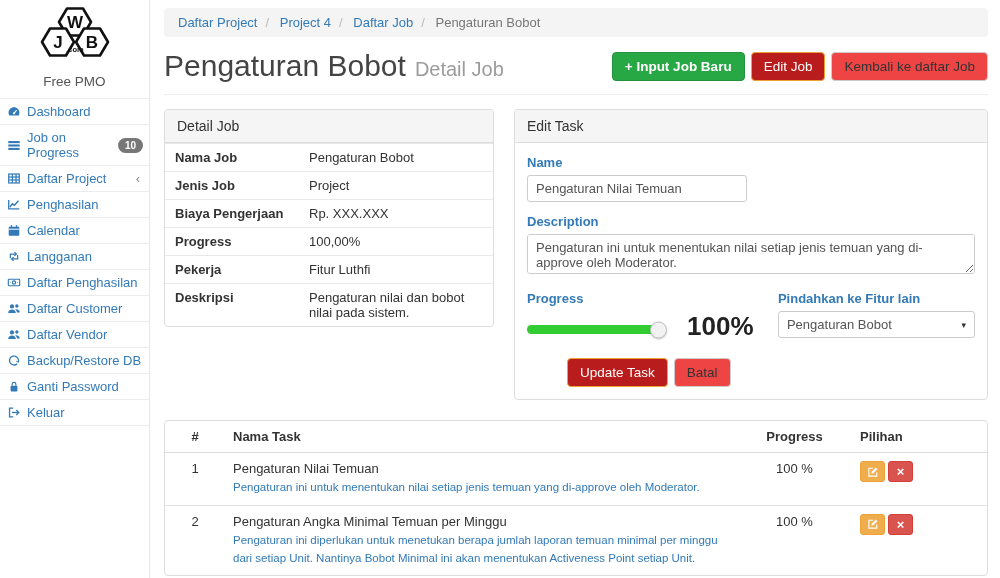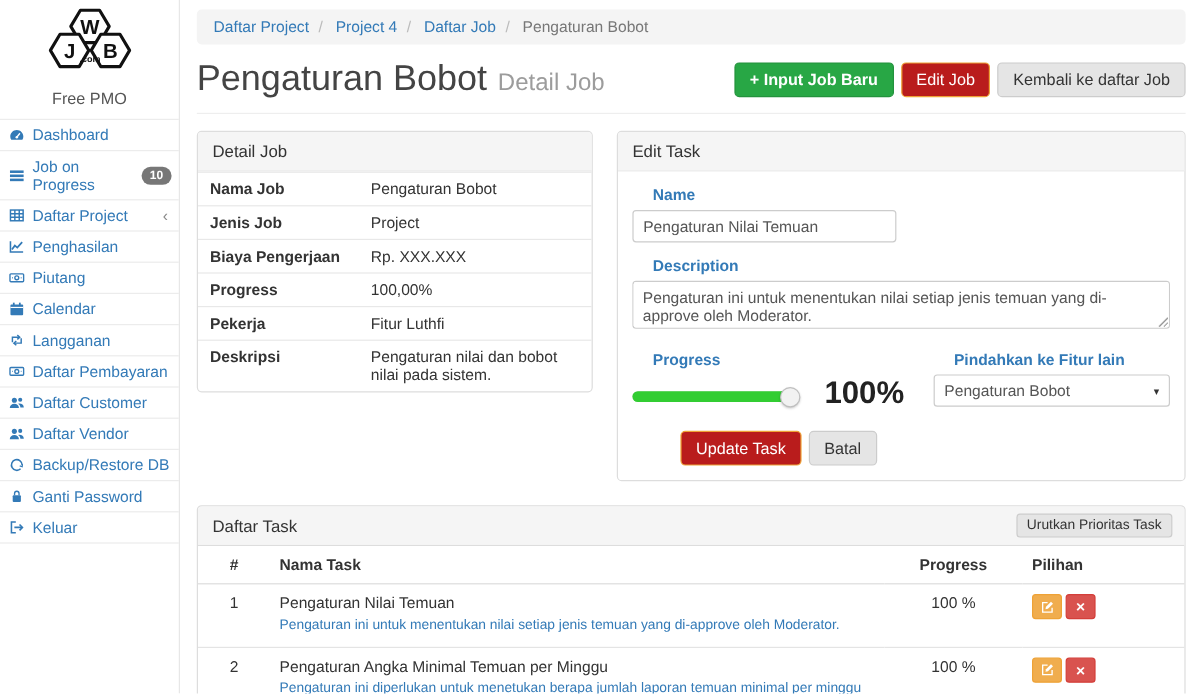--- a/index.html
+++ b/index.html
@@ -28,40 +28,40 @@
   .breadcrumb li { color:#337ab7; cursor:pointer; }
   .breadcrumb li + li::before { content:"/\00a0"; color:#bbb; padding:0 7px 0 8px; cursor:default; }
   .breadcrumb li.active { color:#777; cursor:default; }
 
   .page-header { display:flex; align-items:center; margin-top:12px; padding-bottom:11px;
     border-bottom:1px solid #eee; }
   .page-title { font-size:30px; font-weight:500; color:#444; }
   .page-subtitle { font-size:20px; color:#9c9c9c; margin-left:9px; padding-top:6px; }
   .header-btns { margin-left:auto; display:flex; gap:6px; align-items:center; }
   .btn { font-size:13.5px; border-radius:4px; padding:6px 12px; cursor:pointer;
-    border:1px solid #ccc; background:#e5e5e5; color:#333; font-family:inherit; }
+    border:1px solid #ccc; background:#ef4444; color:#333; font-family:inherit; }
   .btn-success { background:#28a745; border-color:#23923d; color:#fff; font-weight:bold; }
   .btn-warning { background:#b91c1c; border-color:#eea236; color:#fff; }
   .btn-sm { font-size:11.5px; padding:3px 8px; border-radius:3px; }
 
   
   .panel-row { display:flex; gap:20px; margin-top:14px; }
   .panel { border:1px solid #ddd; border-radius:4px; background:#fff; }
   .panel-heading { background:#f5f5f5; border-bottom:1px solid #ddd; padding:8px 12px;
     font-size:14px; color:#333; border-radius:3px 3px 0 0; display:flex; align-items:center; }
 
   .detail-panel { width:330px; flex:none; align-self:flex-start; }
   .drow { display:flex; padding:6px 10px; border-top:1px solid #e8e8e8; font-size:13px; }
   .drow:first-of-type { border-top:none; }
   .dlabel { width:134px; flex:none; font-weight:bold; }
   .dvalue { flex:1; color:#333; }
 
   .edit-panel { flex:1; align-self:flex-start; }
   .edit-body { padding:12px; }
-  .flabel { color:#337ab7; font-weight:bold; font-size:13px; margin-bottom:5px;margin-left:17px; }
+  .flabel { color:#337ab7; font-weight:bold; font-size:13px; margin-bottom:5px; }
   .text-input { width:220px; font-size:13px; color:#555; border:1px solid #ccc; border-radius:3px;
     padding:5px 8px; font-family:inherit; }
   .desc-area { width:100%; height:40px; font-size:13px; color:#555; border:1px solid #ccc;
     border-radius:3px; padding:5px 8px; font-family:inherit; resize:vertical; }
   .form-grid { display:flex; margin-top:13px; gap:18px; }
   .fg-left { width:52%; }
   .slider-line { display:flex; align-items:center; gap:14px; }
   .slider { position:relative; width:132px; height:9px; border-radius:5px; background:#e5e5e5; margin-top:6px; }
   .slider-fill { position:absolute; left:0; top:0; bottom:0; border-radius:5px; background:#32cd32; }
   .slider-handle { position:absolute; right:-8px; top:50%; transform:translateY(-50%);
@@ -153,61 +153,50 @@
         <span class="micon">
             <svg width="14" height="13" viewBox="0 0 16 16" fill="none" stroke="currentColor">
               <polyline points="1.5,2.5 1.5,13.5 14.5,13.5" stroke-width="1.6"></polyline>
               <polyline points="3,11 6,7 8.5,9 13.5,3.5" stroke-width="1.8"></polyline>
             </svg>
           </span>
         <span>Penghasilan</span>
       </li>
       <li>
         <span class="micon">
+            <svg width="14" height="13" viewBox="0 0 16 16" fill="currentColor">
+              <rect x="1.5" y="3.5" width="13" height="11" rx="1"></rect>
+              <rect x="1.5" y="5.8" width="13" height="1.2" fill="#fff"></rect>
+              <rect x="4" y="1.5" width="1.8" height="3.2"></rect>
+              <rect x="10.2" y="1.5" width="1.8" height="3.2"></rect>
+            </svg>
+          </span>
+        <span>Calendar</span>
+      </li>
+      <li>
+        <span class="micon">
+            <svg width="14" height="13" viewBox="0 0 16 16" fill="none" stroke="currentColor" stroke-width="1.5">
+              <path d="M3.5 10V5h7"></path>
+              <path d="M8.5 2.8L11 5l-2.5 2.2" fill="none"></path>
+              <path d="M12.5 6v5h-7"></path>
+              <path d="M7.5 13.2L5 11l2.5-2.2" fill="none"></path>
+            </svg>
+          </span>
+        <span>Langganan</span>
+      </li>
+      <li>
+        <span class="micon">
             <svg width="14" height="13" viewBox="0 0 16 16" fill="none" stroke="currentColor" stroke-width="1.4">
               <rect x="1" y="4" width="14" height="8" rx="1"></rect>
               <circle cx="8" cy="8" r="2"></circle>
               <line x1="3.2" y1="8" x2="3.9" y2="8"></line>
               <line x1="12.1" y1="8" x2="12.8" y2="8"></line>
             </svg>
           </span>
-        <span>Piutang</span>
-      </li>
-      <li>
-        <span class="micon">
-            <svg width="14" height="13" viewBox="0 0 16 16" fill="currentColor">
-              <rect x="1.5" y="3.5" width="13" height="11" rx="1"></rect>
-              <rect x="1.5" y="5.8" width="13" height="1.2" fill="#fff"></rect>
-              <rect x="4" y="1.5" width="1.8" height="3.2"></rect>
-              <rect x="10.2" y="1.5" width="1.8" height="3.2"></rect>
-            </svg>
-          </span>
-        <span>Calendar</span>
-      </li>
-      <li>
-        <span class="micon">
-            <svg width="14" height="13" viewBox="0 0 16 16" fill="none" stroke="currentColor" stroke-width="1.5">
-              <path d="M3.5 10V5h7"></path>
-              <path d="M8.5 2.8L11 5l-2.5 2.2" fill="none"></path>
-              <path d="M12.5 6v5h-7"></path>
-              <path d="M7.5 13.2L5 11l2.5-2.2" fill="none"></path>
-            </svg>
-          </span>
-        <span>Langganan</span>
-      </li>
-      <li>
-        <span class="micon">
-            <svg width="14" height="13" viewBox="0 0 16 16" fill="none" stroke="currentColor" stroke-width="1.4">
-              <rect x="1" y="4" width="14" height="8" rx="1"></rect>
-              <circle cx="8" cy="8" r="2"></circle>
-              <line x1="3.2" y1="8" x2="3.9" y2="8"></line>
-              <line x1="12.1" y1="8" x2="12.8" y2="8"></line>
-            </svg>
-          </span>
-        <span>Daftar Pembayaran</span>
+        <span>Daftar Penghasilan</span>
       </li>
       <li>
         <span class="micon">
             <svg width="14" height="13" viewBox="0 0 16 16" fill="currentColor">
               <circle cx="5.5" cy="5.5" r="2.6"></circle>
               <path d="M.8 13.5c0-2.6 2.1-4.3 4.7-4.3s4.7 1.7 4.7 4.3z"></path>
               <circle cx="11.5" cy="5" r="2.1"></circle>
               <path d="M10.5 9c2.8 0 4.7 1.6 4.7 4h-3.5c-.2-1.7-.9-3-2.4-3.8z"></path>
             </svg>
           </span>
@@ -334,24 +323,20 @@
 
           <div class="edit-actions">
             <button class="btn btn-warning">Update Task</button>
             <button class="btn">Batal</button>
           </div>
         </div>
       </section>
     </div>
 
     <section class="panel task-panel">
-      <div class="panel-heading">
-        <span>Daftar Task</span>
-        <button class="btn btn-sm heading-btn">Urutkan Prioritas Task</button>
-      </div>
       <table class="task-table">
         <thead>
           <tr>
             <th class="col-num">#</th>
             <th>Nama Task</th>
             <th class="col-progress">Progress</th>
             <th class="col-actions">Pilihan</th>
           </tr>
         </thead>
         <tbody>

